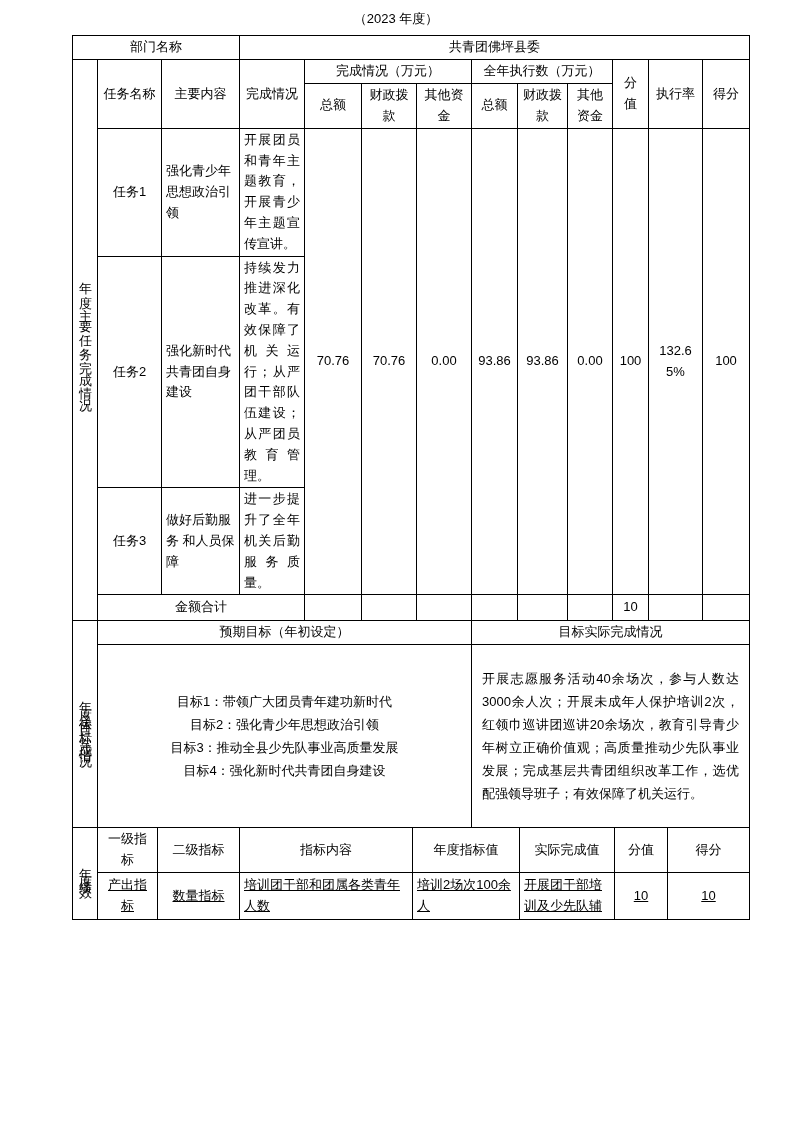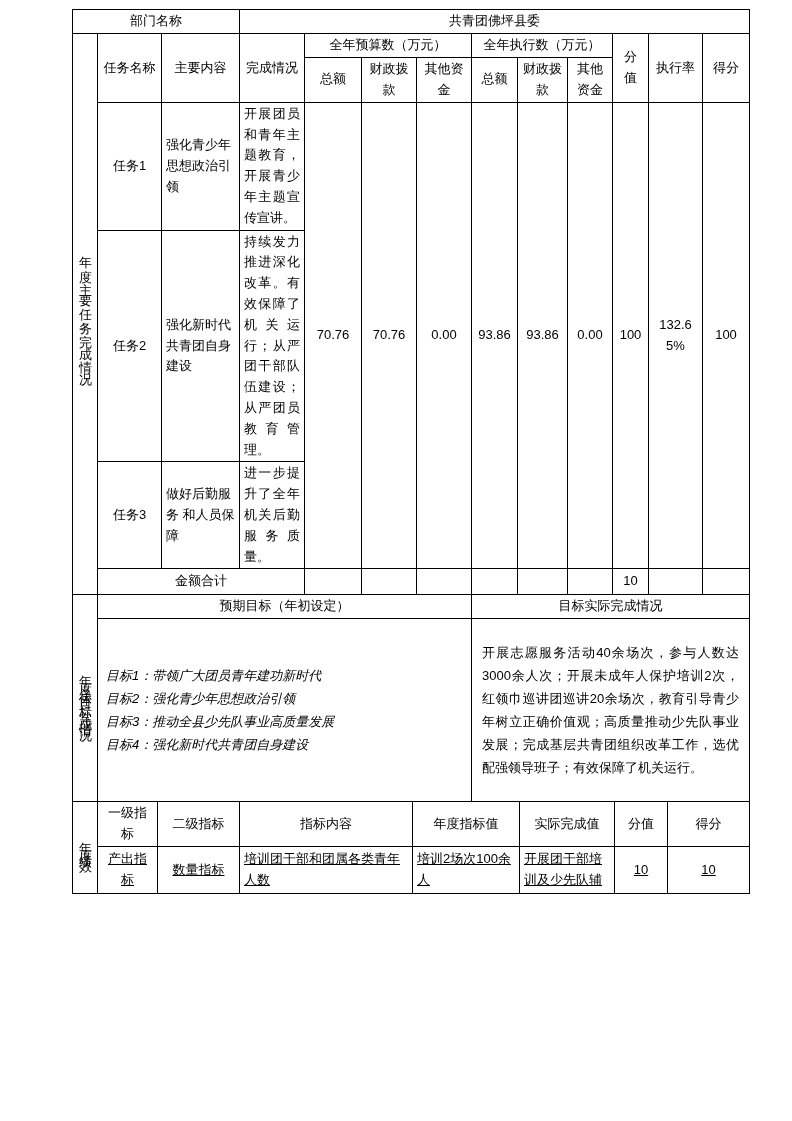--- a/index.html
+++ b/index.html
@@ -48,28 +48,29 @@
   .pad-sm { padding:1px 6px; }
   .vcell { padding:0; }
   .vert {
     display:inline-block;
     writing-mode:vertical-lr; text-orientation:upright;
     line-height:25px;
   }
   .vert-lg { letter-spacing:13px; }
   .vert-md { letter-spacing:6px; }
   .vert-sm { letter-spacing:6px; }
-  .goals-cell { text-align:left; padding:14px 8px;font-style:italic; }
+  .goals-cell { text-align:center; padding:14px 8px; }
   .goals-cell .goal-line { line-height:23px; }
   .actual-cell { text-align:justify; padding:14px 10px; line-height:23px; }
 </style>
 </head>
 <body>
 
 <div class="page">
+  <div class="page-subtitle">（2023 年度）</div>
 
   <div class="table-wrap">
 
     <table class="tbl tbl-main">
       <colgroup>
         <col style="width:25px">
           <col style="width:64px">
           <col style="width:78px">
           <col style="width:65px">
         <col style="width:57px">
@@ -89,21 +90,21 @@
         <td colspan="10">共青团佛坪县委</td>
       </tr>
 
       <tr class="r-h1">
         <td rowspan="6" class="vcell">
           <div class="vert vert-lg">年度主要任务完成情况</div>
         </td>
         <td rowspan="2">任务名称</td>
         <td rowspan="2">主要内容</td>
         <td rowspan="2">完成情况</td>
-        <td colspan="3">全年预算数（万元）</td>
+        <td colspan="3">完成情况（万元）</td>
         <td colspan="3">全年执行数（万元）</td>
         <td rowspan="2" class="pad-sm">分值</td>
         <td rowspan="2">执行率</td>
         <td rowspan="2">得分</td>
       </tr>
 
       <tr class="r-h2">
         <td>总额</td>
         <td>财政拨款</td>
         <td>其他资金</td>

